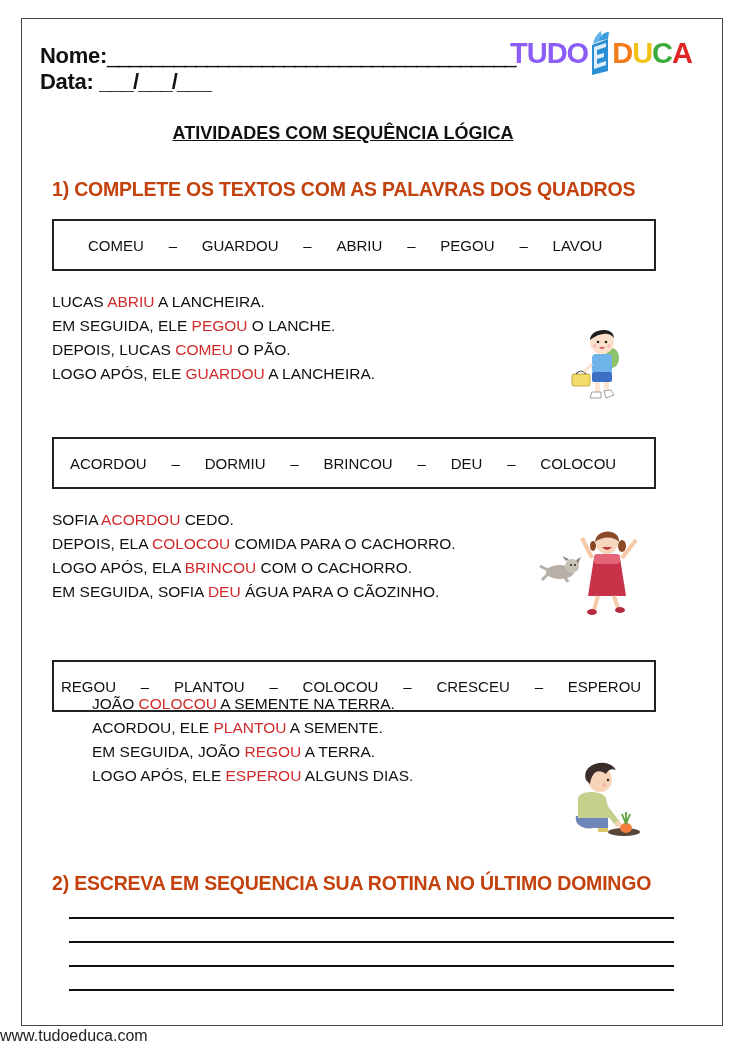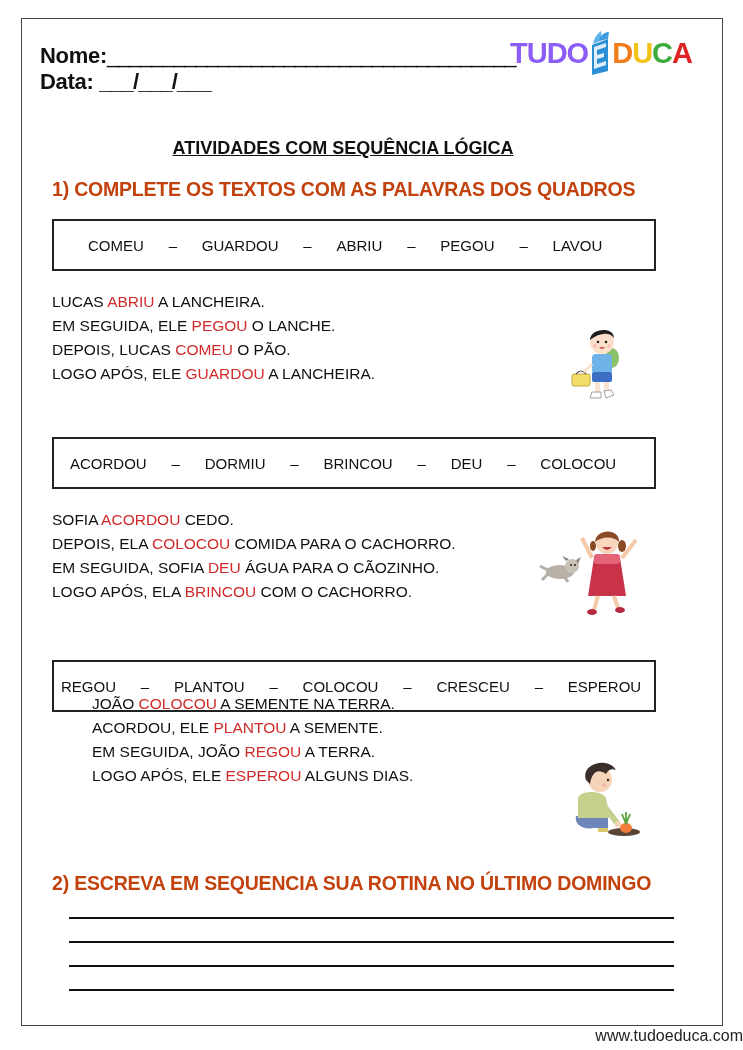--- a/index.html
+++ b/index.html
@@ -16,21 +16,21 @@
       font-family: "Liberation Sans", sans-serif; font-weight: bold; font-size: 22px;
       letter-spacing: -0.3px; color: #111;
     }
 
     
     .logo { position: absolute; left: 510px; top: 28px; height: 50px; display: flex; align-items: center; }
     .logo span { font-family: "Liberation Sans", sans-serif; font-weight: 900; font-size: 29px; letter-spacing: -1px; line-height: 1; }
     .logo .book { display: inline-block; width: 22px; height: 44px; margin: 0 1px 0 1px; position: relative; }
 
     .title {
-      position: absolute; left: 0; width: 686px; top: 138px; text-align: center;
+      position: absolute; left: 0; width: 686px; top: 123px; text-align: center;
       font-family: "Liberation Sans", sans-serif; font-weight: bold; font-size: 18px; text-decoration: underline;
       color: #111;
     }
     .q-heading {
       position: absolute; left: 52px; font-family: "Liberation Sans", sans-serif; font-weight: bold; font-size: 19.5px;
       color: #c2410c; letter-spacing: -0.2px;
     }
 
     .word-box {
       position: absolute; left: 52px; width: 604px; height: 52px; border: 2px solid #222;
@@ -41,21 +41,21 @@
 
     .story { position: absolute; left: 52px; font-family: "Liberation Sans", sans-serif; font-size: 15.5px; color: #111; }
     .story .line { height: 24px; line-height: 24px; white-space: nowrap; }
     .story .ans { color: #d12a2a; }
 
     .illus { position: absolute; }
 
     .write-line { position: absolute; left: 69px; width: 605px; height: 2px; background: #111; }
 
     .footer {
-      position: absolute; left: 0; width: 743px; top: 1027px; text-align: right;
+      position: absolute; left: 0; width: 743px; top: 1027px; text-align: left;
       font-family: "Liberation Sans", sans-serif; font-size: 16px; color: #222;
     }
   </style>
 </head>
 <body>
 
 <div class="page-frame"></div>
 
 <div class="abs hdr-line" style="left:40px; top:35px;margin-top:8px;">
   <span>Nome:</span><span style="font-weight:normal; letter-spacing:-1.2px;">_____________________________________</span>
@@ -134,22 +134,22 @@
   <span class="w">BRINCOU</span>
   <span class="dash" style="width:58px;">–</span>
   <span class="w">DEU</span>
   <span class="dash" style="width:58px;">–</span>
   <span class="w">COLOCOU</span>
 </div>
 
 <div class="story" style="top:508px;">
   <div class="line"><span>SOFIA </span><span class="ans">ACORDOU</span><span> CEDO.</span></div>
   <div class="line"><span>DEPOIS, ELA </span><span class="ans">COLOCOU</span><span> COMIDA PARA O CACHORRO.</span></div>
+  <div class="line"><span>LOGO APÓS, ELA </span><span class="ans">BRINCOU</span><span> COM O CACHORRO.</span></div>
   <div class="line"><span>EM SEGUIDA, SOFIA </span><span class="ans">DEU</span><span> ÁGUA PARA O CÃOZINHO.</span></div>
-  <div class="line"><span>LOGO APÓS, ELA </span><span class="ans">BRINCOU</span><span> COM O CACHORRO.</span></div>
 </div>
 
 <div class="illus" style="left:538px; top:528px; width:105px; height:88px;">
   <svg width="105" height="88" viewBox="0 0 105 88">
 
     <ellipse cx="22" cy="44" rx="14" ry="7" fill="#b7b0a6"></ellipse>
     <circle cx="34" cy="38" r="7" fill="#c8c1b6"></circle>
     <path d="M28 33 L24 28 L31 31 Z" fill="#8f877c"></path>
     <path d="M38 32 L43 29 L40 36 Z" fill="#8f877c"></path>
     <circle cx="33" cy="37" r="1" fill="#222"></circle>

